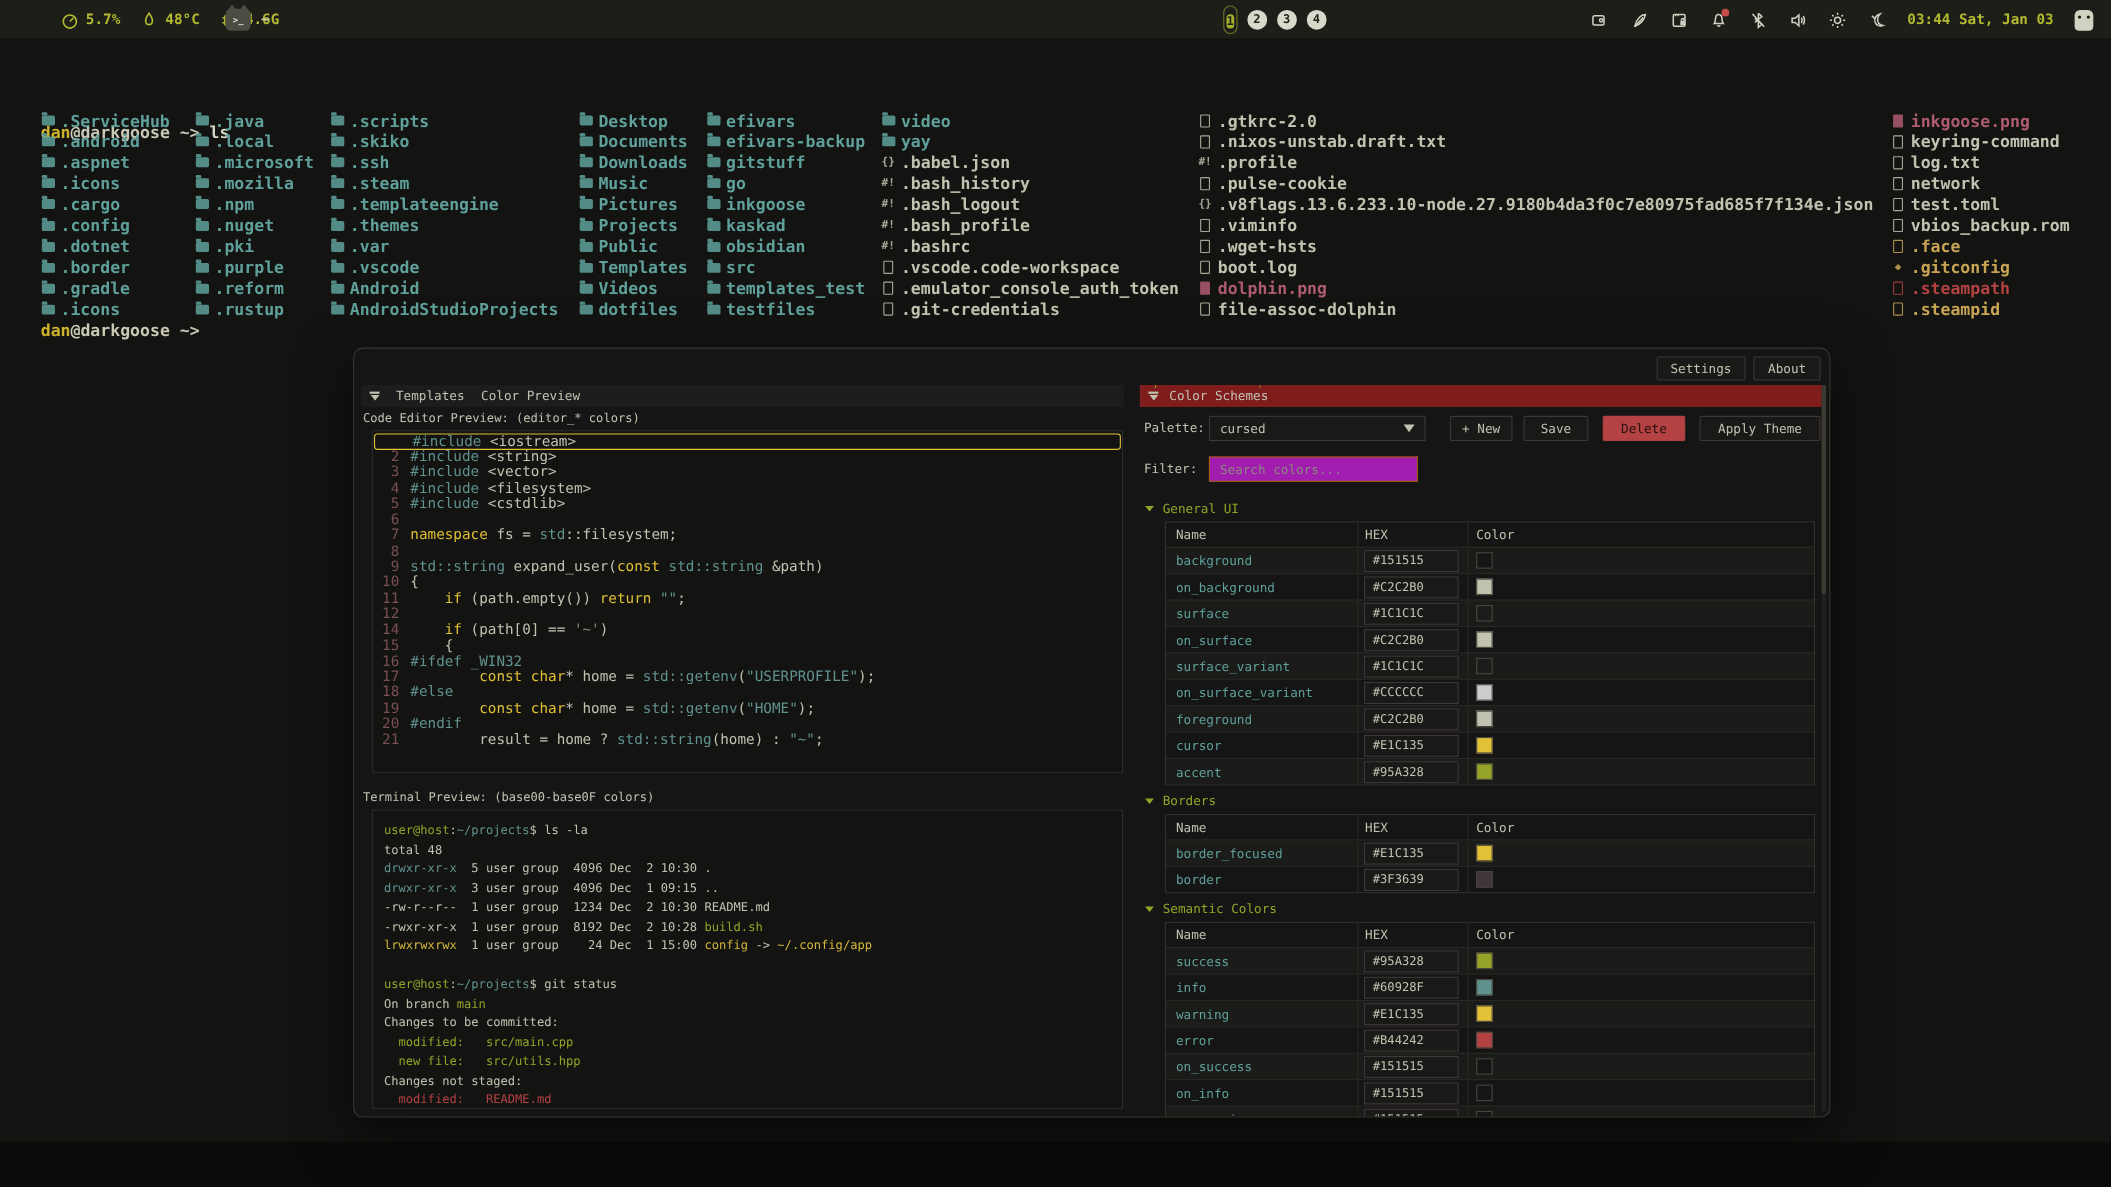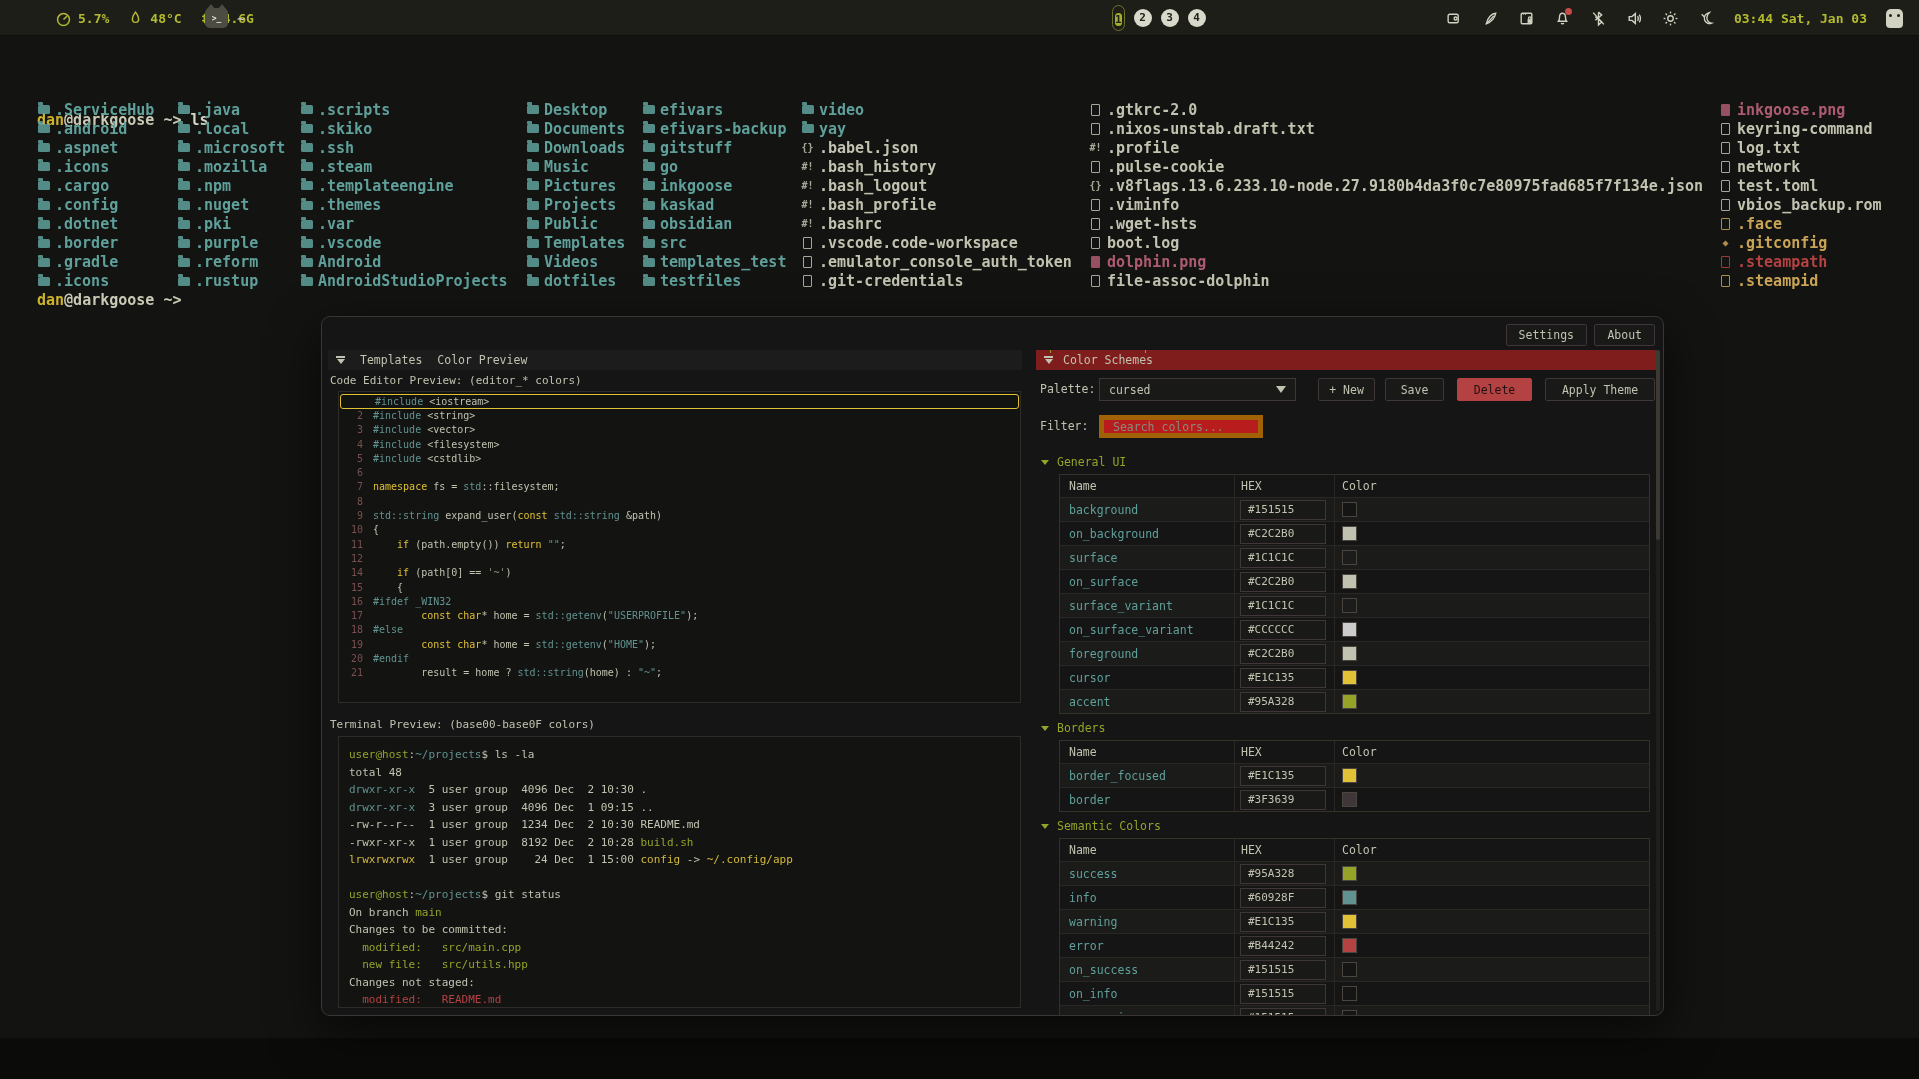--- a/index.html
+++ b/index.html
@@ -61,21 +61,21 @@
   .panel-header { position:absolute; top:33px; height:20px; background:#1C1C1C; display:flex; align-items:center; gap:15px; padding-left:8px; font-size:11.5px; color:#c2c2b0; }
   .ph-left { left:6px; width:694px; }
   .tri-icon { display:flex; flex-direction:column; align-items:center; width:9px; }
   .tri-icon i { display:block; width:9px; height:1.5px; background:#c2c2b0; margin-bottom:1.5px; }
   .tri-icon s { display:block; width:0; height:0; border-left:4.5px solid transparent; border-right:4.5px solid transparent; border-top:5px solid #c2c2b0; }
 
   .lbl { position:absolute; left:8px; color:#c2c2b0; font-size:11px; }
   .lbl-editor { top:57px; } .lbl-term { top:401px; }
 
   .code-box { position:absolute; left:16px; top:74px; width:683px; height:312px; background:#131312; border:1px solid #2e2b28; overflow:hidden; padding-top:2px; }
-  .cl { display:flex; height:14.3px; line-height:14.3px; font-size:10px; white-space:pre; }
+  .cl { display:flex; height:14.3px; line-height:14.3px; font-size:13px; white-space:pre; }
   .cl.current { border:1px solid #E1C135; border-radius:3px; margin:0 1px; height:15px; line-height:13px; }
   .ln { flex:0 0 24px; width:24px; text-align:right; color:#7a5050; margin-right:10px; }
   .t-plain{color:#c2c2b0} .t-kw{color:#dfc033} .t-pre{color:#60928F} .t-type{color:#60928F}
   .t-str{color:#60928F} .t-chr{color:#8a8a7c} .t-green{color:#95A328} .t-teal{color:#60928F}
   .t-yellow{color:#d4b83c} .t-red{color:#B44242}
 
   .term-box { position:absolute; left:16px; top:419px; width:683px; height:272px; background:#131312; border:1px solid #2e2b28; overflow:hidden; padding:9px 0 0 10px; }
   .tl { height:17.5px; line-height:17.5px; font-size:11px; white-space:pre; }
 
   
@@ -84,21 +84,21 @@
   .tab-arc { position:absolute; left:14px; top:-6px; width:96px; height:9px; border:1.5px solid #95A328; border-bottom:none; border-radius:7px 7px 0 0; }
   .row-ctl { position:absolute; left:0; width:622px; height:23px; }
   .row-palette { top:28px; } .row-filter { top:65px; }
   .ctl-label { position:absolute; left:4px; top:4px; font-size:11.5px; }
   .select { position:absolute; left:63px; top:0; width:197px; height:23px; background:#191917; border:1px solid #3F3639; display:flex; align-items:center; justify-content:space-between; padding:0 9px; font-size:11.5px; }
   .select .arrow { width:0; height:0; border-left:5px solid transparent; border-right:5px solid transparent; border-top:7px solid #c2c2b0; }
   .rp-btn { position:absolute; top:0; height:23px; background:#191917; border:1px solid #3F3639; border-radius:2px; color:#c2c2b0; font-size:11.5px; font-family:inherit; text-align:center; }
   .btn-new { left:282px; width:57px; } .btn-save { left:349px; width:59px; }
   .btn-delete { left:421px; width:75px; background:#B44242; border-color:#B44242; color:#241010; }
   .btn-apply { left:509px; width:110px; }
-  .filter-input { position:absolute; left:63px; top:0; width:164px; height:23px; background:#b91c1c; border:5px solid #a16207; color:#c2c2b0; font-size:11.5px; font-family:inherit; padding:0 9px; }
+  .filter-input { position:absolute; left:63px; top:0; width:190px; height:23px; background:#a21caf; border:1px solid #a16207; color:#c2c2b0; font-size:11.5px; font-family:inherit; padding:0 9px; }
   .filter-input::placeholder { color:#8a8a7c; }
 
   .sections { position:absolute; left:4px; top:106px; width:614px; }
   .sec-header { display:flex; align-items:center; gap:8px; color:#95A328; font-size:11.5px; height:12px; margin-bottom:6px; padding-left:1px; }
   .sec-tri { width:0; height:0; border-left:4px solid transparent; border-right:4px solid transparent; border-top:5px solid #95A328; }
   .ctable { margin-left:19px; width:591px; border:1px solid #343129; margin-bottom:8px; }
   .trow { display:flex; align-items:center; height:24px; border-top:1px solid #2a2824; }
   .trow.head { height:22px; border-top:none; }
   .trow:nth-child(even):not(.head) { background:#1b1b19; }
   .cell-name { width:174px; padding-left:9px; color:#5fa09b; font-size:11.5px; }

